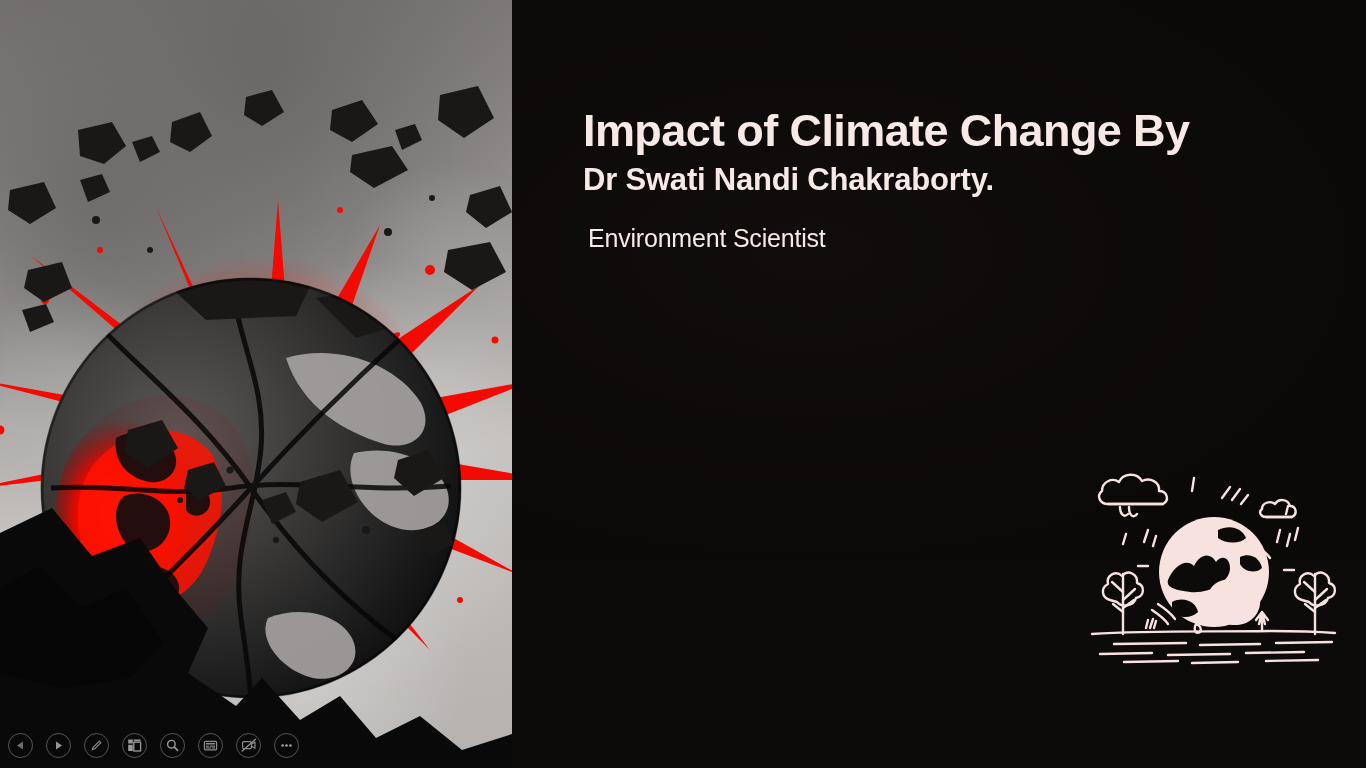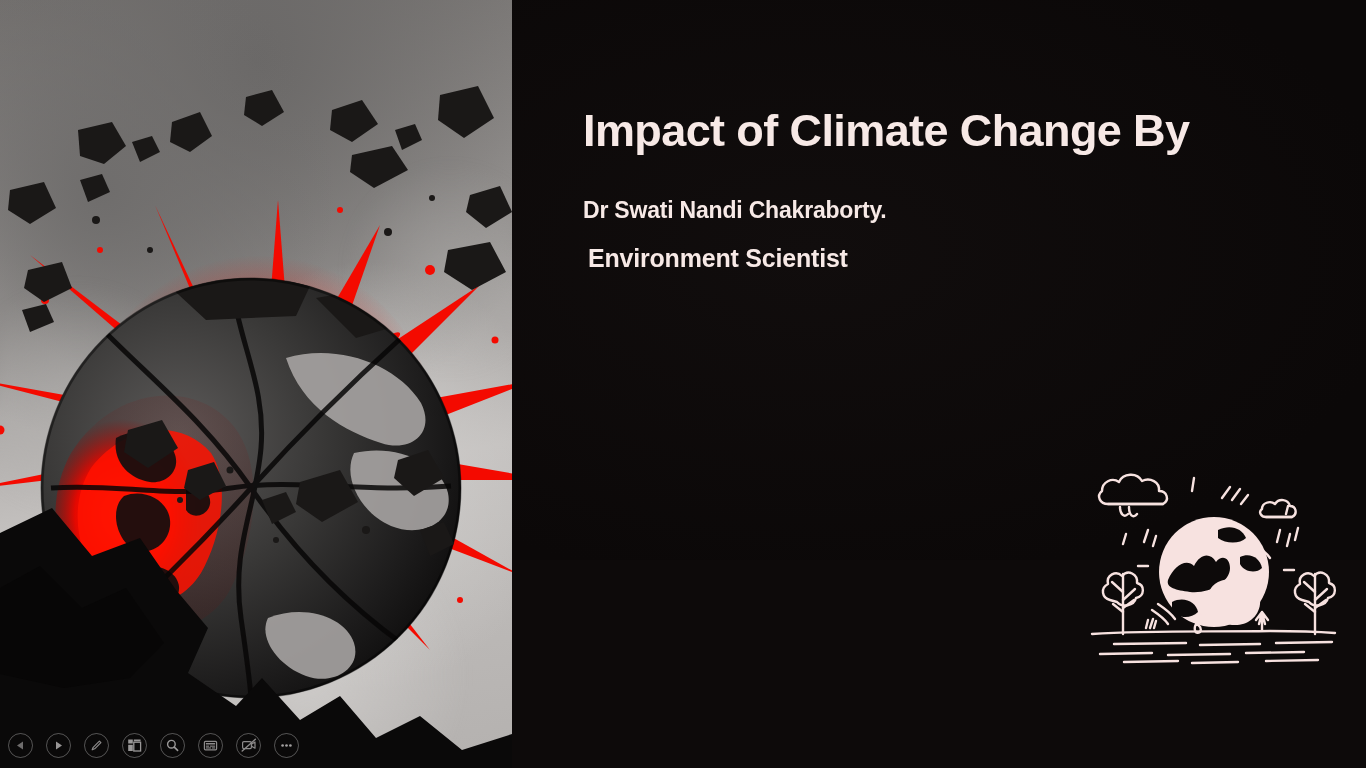--- a/index.html
+++ b/index.html
@@ -75,31 +75,30 @@
     width:700px;
   }
   .slide-title {
     font-size:45px;
     font-weight:800;
     line-height:1.38;
     letter-spacing:-0.6px;
     color:#f7e9e6;
   }
   .presenter-name {
-    margin-top:35px;
-    font-size:23px;
+    font-size:31px;
     font-weight:800;
     letter-spacing:-0.2px;
     color:#f7e9e6;
   }
   .presenter-role {
-    margin-top:20px;
+    margin-top:26px;
     padding-left:5px;
     font-size:25px;
-    font-weight:700;
+    font-weight:400;
     letter-spacing:-0.2px;
     color:#f7e9e6;
   }
 
   
   .doodle {
     position:absolute;
     left:578px; top:462px;
     width:248px; height:208px;
   }

